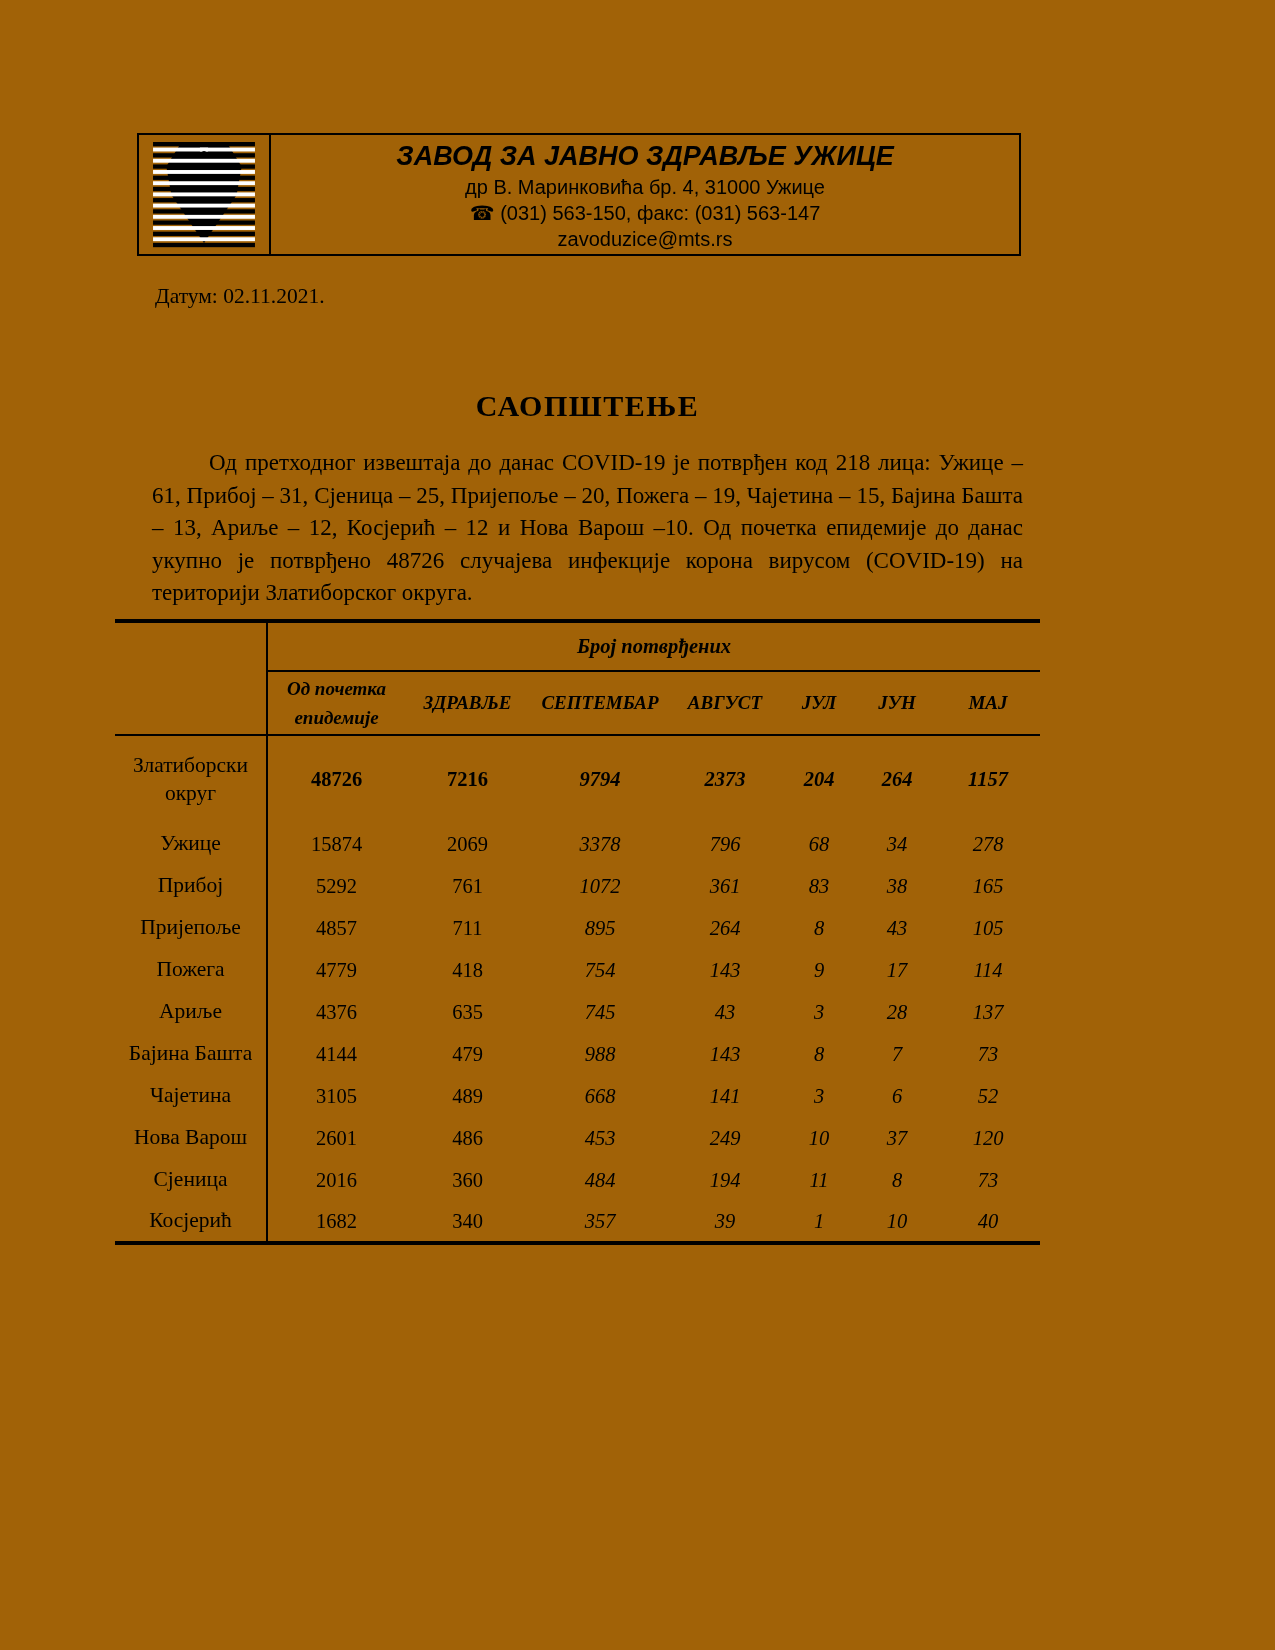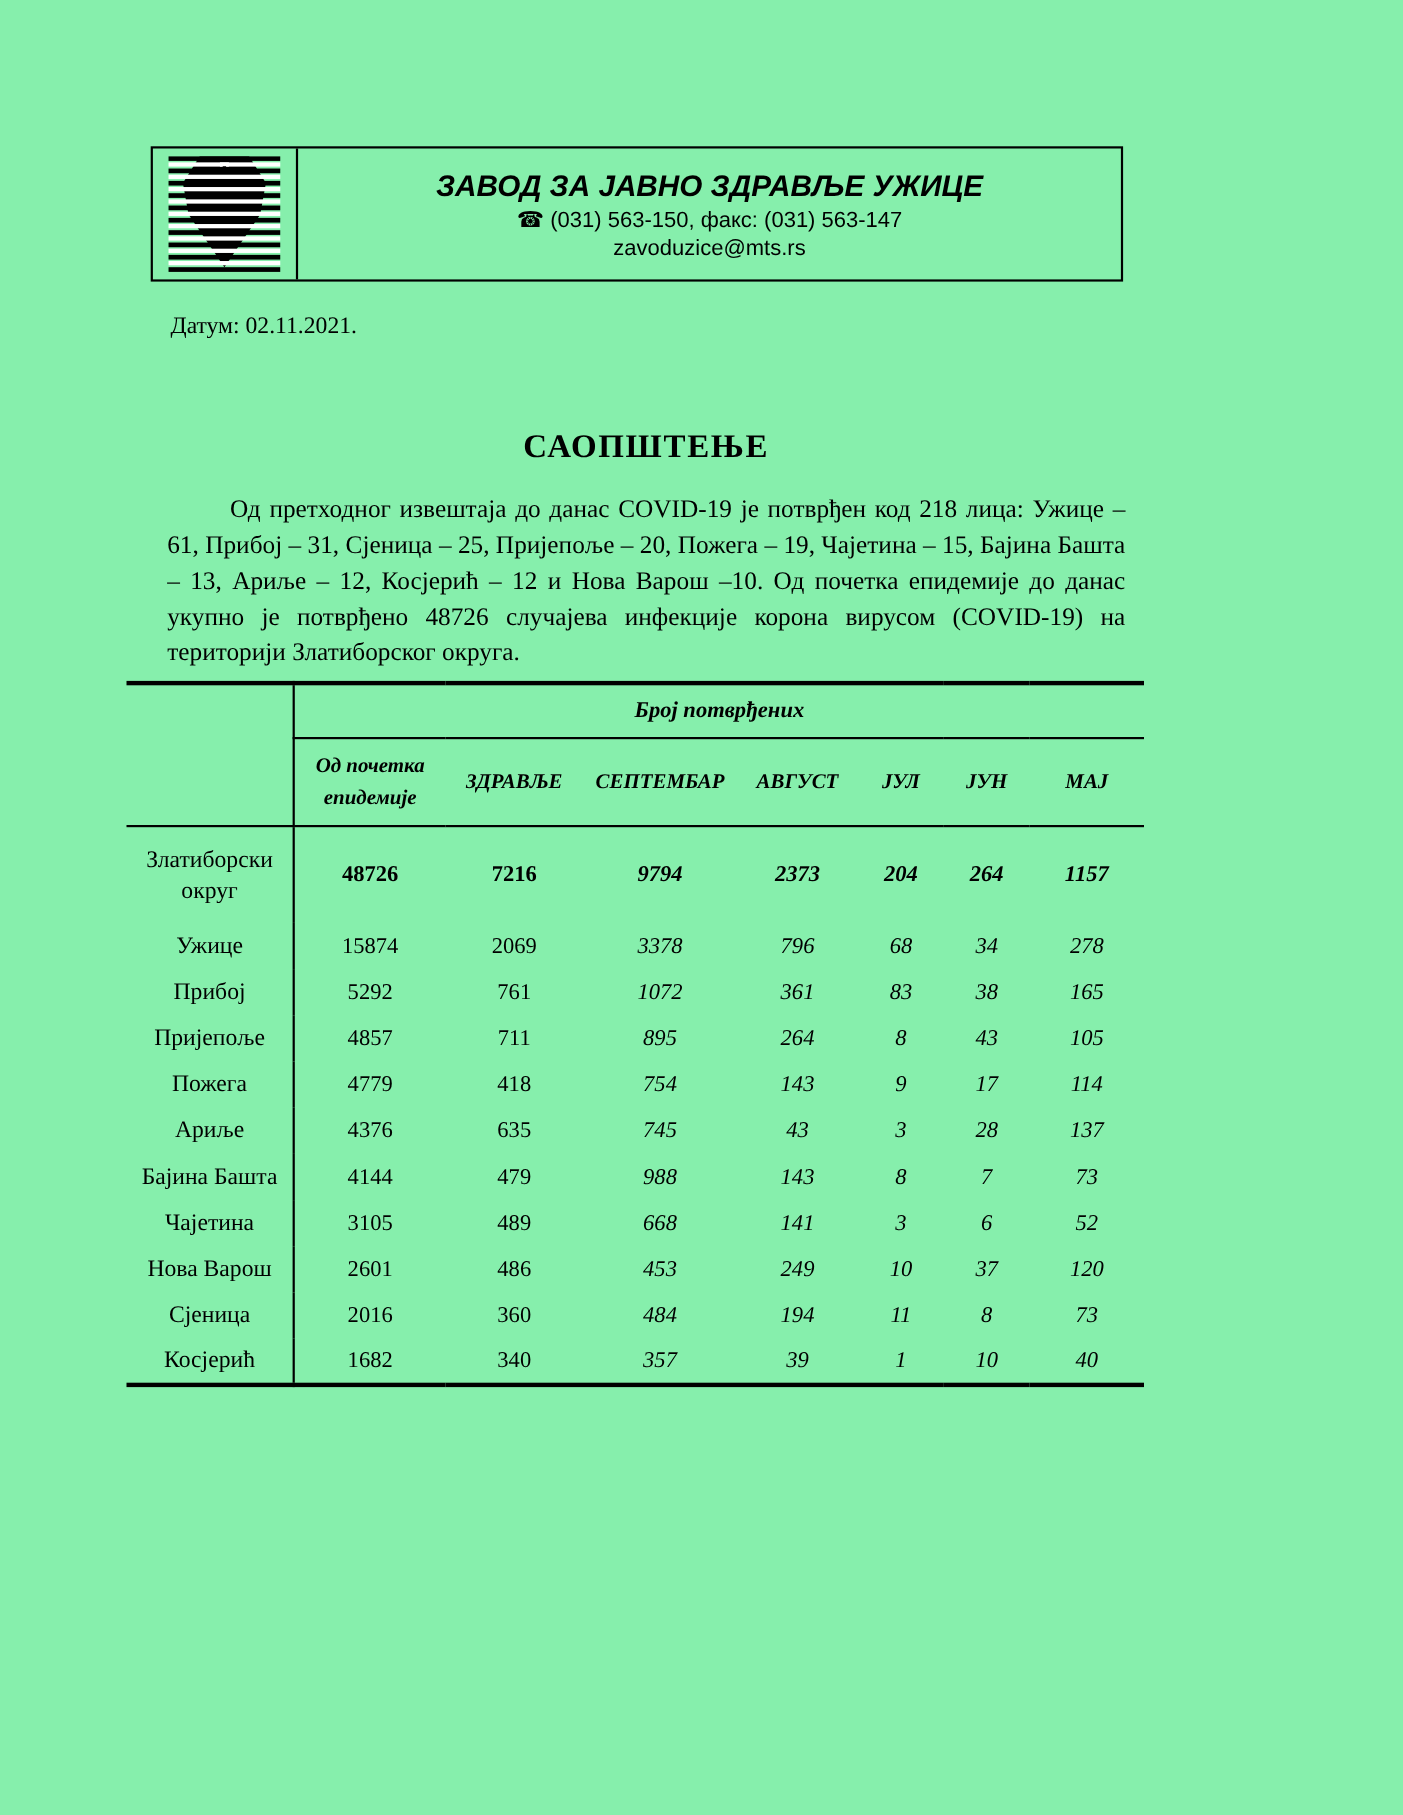--- a/index.html
+++ b/index.html
@@ -1,17 +1,17 @@
 <!DOCTYPE html>
 <html><head>
 <meta charset="utf-8">
 <style>
   html,body { margin:0; padding:0; background:#ffffff; }
   .page {
-    position:relative; width:1275px; height:1650px; background:#86efac;
+    position:relative; width:1275px; height:1650px; background:#a16207;
     font-family:"Liberation Serif", serif; color:#000; overflow:hidden;
   }
 
   
   .letterhead {
     position:absolute; left:137px; top:133px; width:884px; height:123px;
     border:2px solid #000; box-sizing:border-box; display:flex;
   }
   .logo-cell {
     width:132px; border-right:2px solid #000; box-sizing:border-box;
@@ -43,21 +43,21 @@
     border-collapse:collapse; table-layout:fixed; width:925px;
     border-top:4px solid #000; border-bottom:4px solid #000;
   }
   .tbl td { padding:0; text-align:center; vertical-align:middle; }
   .name-col   { border-right:2px solid #000; }
   .hdr-bottom { border-bottom:2px solid #000; }
   .group-h { font-weight:bold; font-style:italic; font-size:20.5px; }
   .col-h   { font-weight:bold; font-style:italic; font-size:19px; }
   .narrow  { display:inline-block; max-width:100px; line-height:1.55; }
   tr.hr1 { height:50px; }
-  tr.hr2 { height:80px; }
+  tr.hr2 { height:64px; }
   tr.r0  { height:88px; }
   tr.dr  { height:42px; }
   .name { font-size:21.5px; line-height:1.3; padding:0 4px; }
   .num  { font-size:20.5px; }
   .b { font-weight:bold; }
   .i { font-style:italic; }
   tr.r0 .name { font-weight:normal; }
 </style>
 </head>
 <body>
@@ -86,20 +86,21 @@
         <rect x="0" y="66" width="100" height="4.2" fill="#000"></rect>
         <rect x="0" y="77" width="100" height="4.2" fill="#000"></rect>
         <rect x="0" y="88" width="100" height="4.2" fill="#000"></rect>
         <rect x="0" y="99" width="100" height="4.2" fill="#000"></rect>
         <rect x="46" y="5.5" width="8" height="3.8" fill="#fff"></rect>
         <rect x="48.5" y="9" width="3" height="6" fill="#000"></rect>
       </svg>
     </div>
     <div class="lh-text">
       <div class="org-name">ЗАВОД ЗА ЈАВНО ЗДРАВЉЕ УЖИЦЕ</div>
+      <div class="lh-line">др В. Маринковића бр. 4, 31000 Ужице</div>
       <div class="lh-line"><span>☎</span> <span>(031) 563-150, факс: (031) 563-147</span></div>
       <div class="lh-line">zavoduzice@mts.rs</div>
     </div>
   </div>
 
   <div class="date-line">Датум: 02.11.2021.</div>
 
   <div class="doc-title">САОПШТЕЊЕ</div>
 
   <div class="body-par">Од претходног извештаја до данас COVID-19 је потврђен код 218 лица: Ужице – 61, Прибој – 31, Сјеница – 25, Пријепоље – 20, Пожега – 19, Чајетина – 15, Бајина Башта – 13, Ариље – 12, Косјерић – 12 и Нова Варош –10. Од почетка епидемије до данас укупно је потврђено 48726 случајева инфекције корона вирусом (COVID-19) на територији Златиборског округа.</div>

